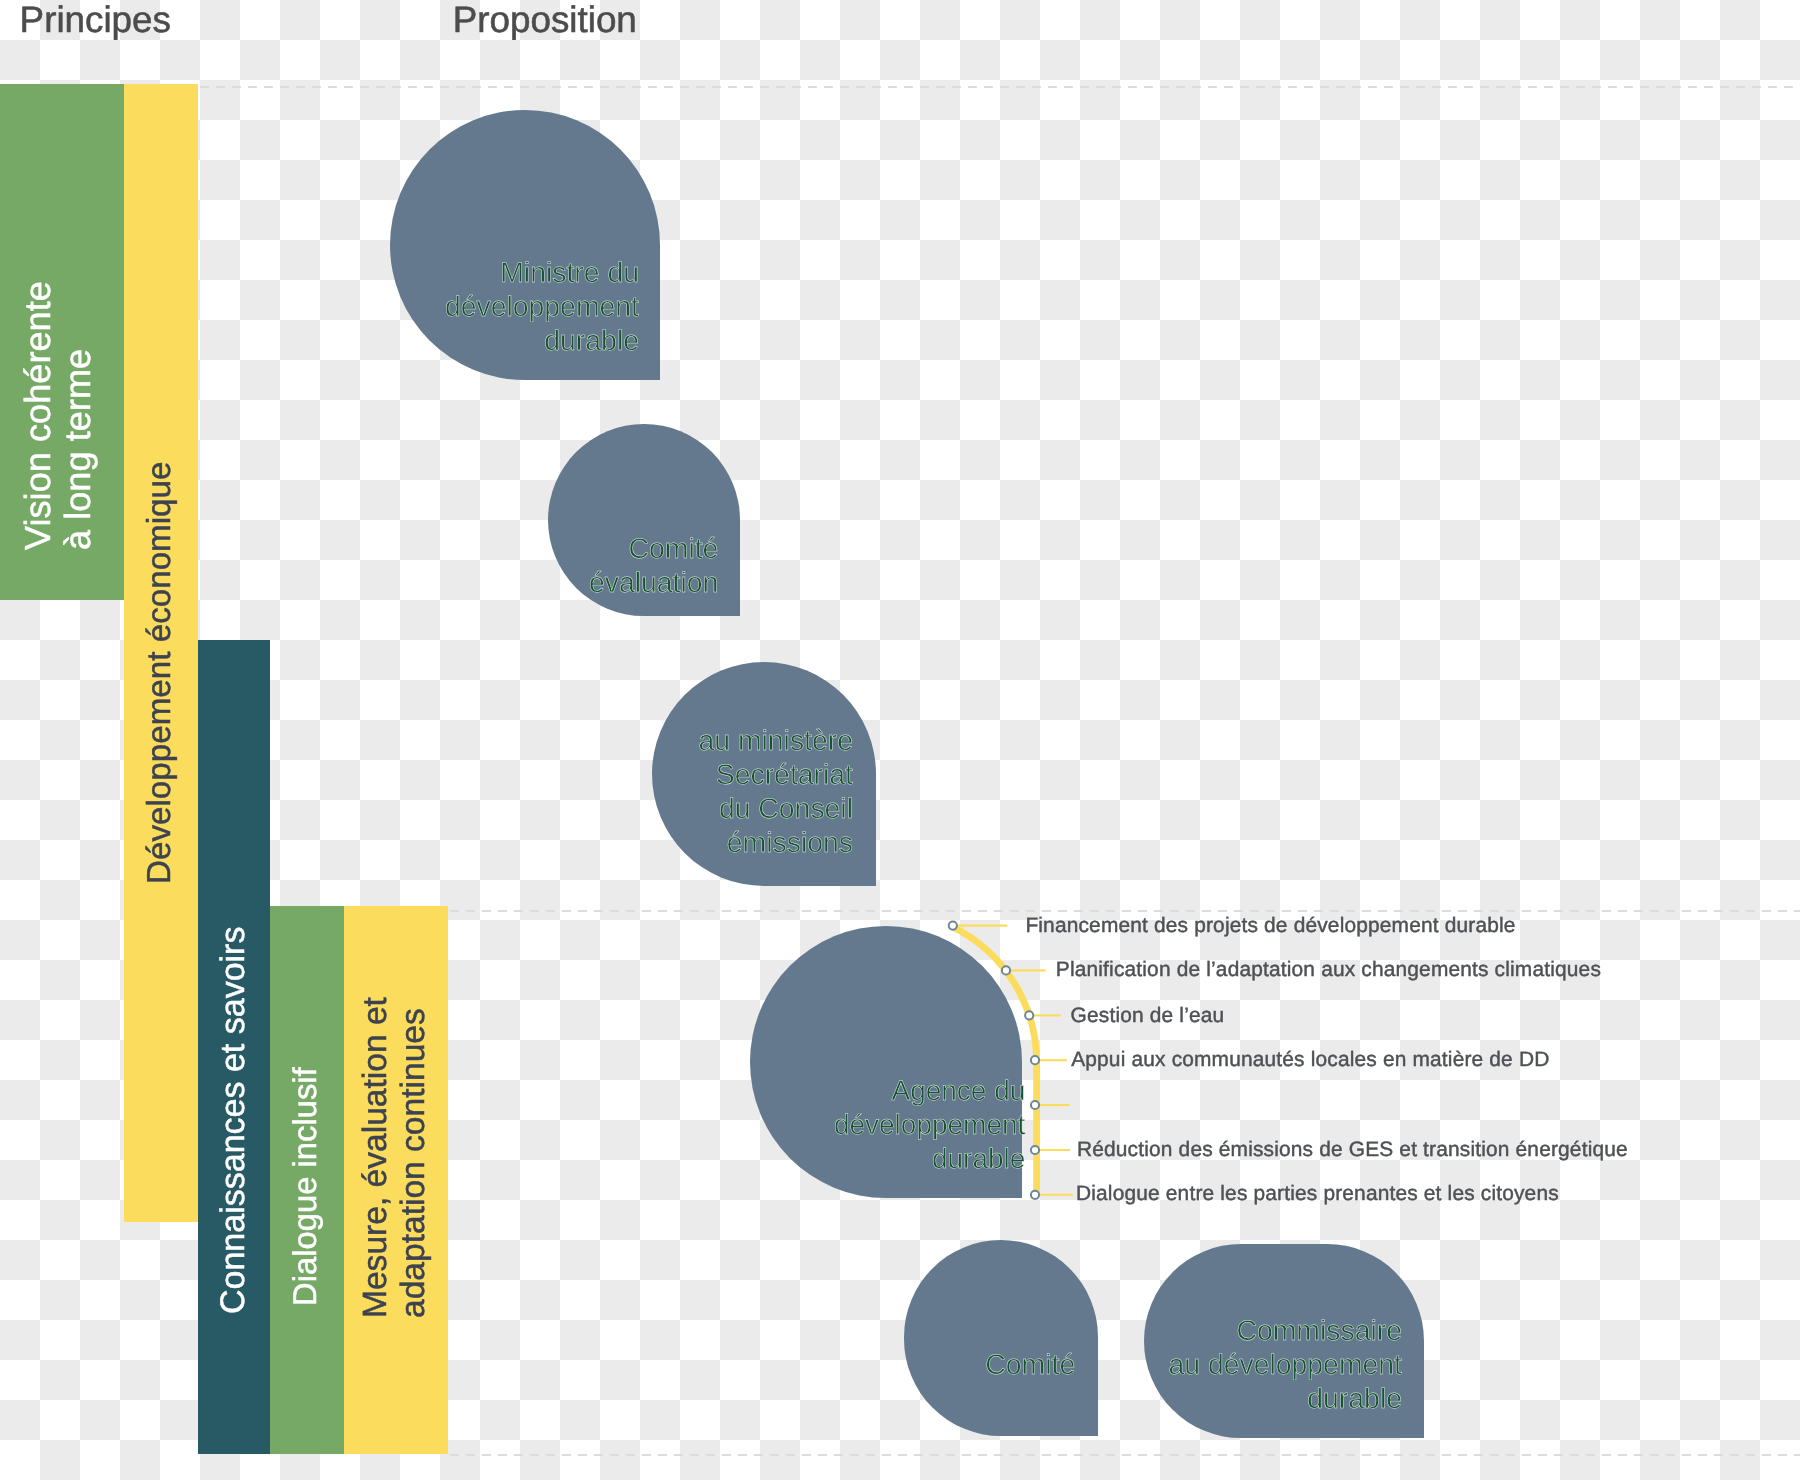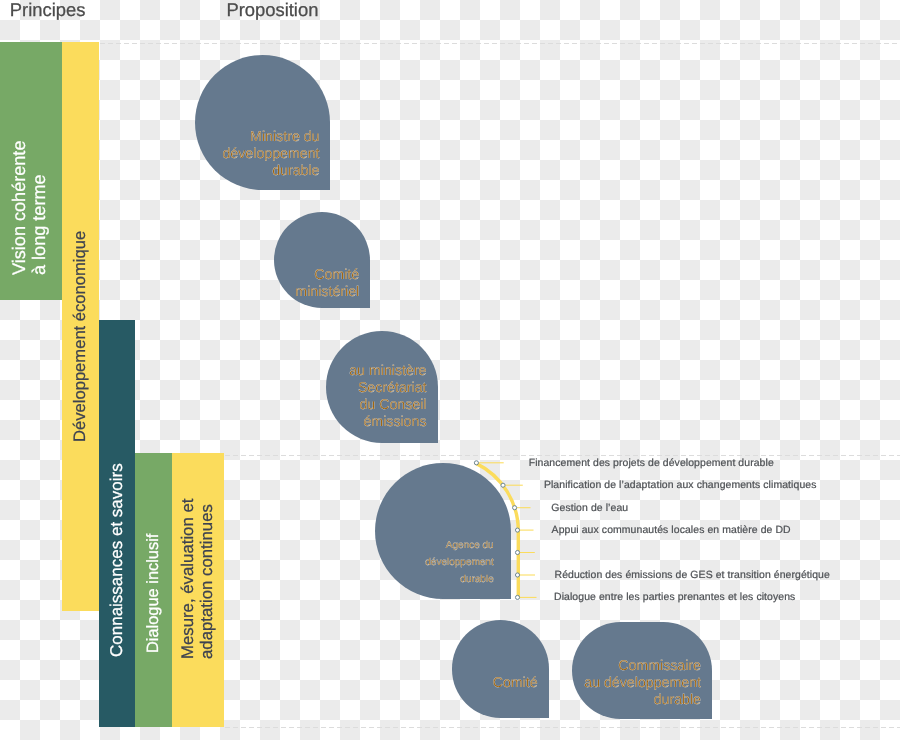--- a/index.html
+++ b/index.html
@@ -14,24 +14,24 @@
       linear-gradient(45deg,#ebebeb 25%,transparent 25%,transparent 75%,#ebebeb 75%);
     background-size:40px 40px;
     background-position:0 0,20px 20px;
   }
   #stage{position:absolute;left:0;top:0;width:900px;height:740px;}
   .hdr{position:absolute;font-size:18.4px;line-height:20px;color:#4c4c4c;font-weight:400;white-space:nowrap;-webkit-text-stroke:0.28px #4c4c4c;}
   .bar{position:absolute;}
   .barlabel{position:absolute;transform-origin:0 0;font-size:17px;display:flex;flex-direction:column;justify-content:center;align-items:flex-start;box-sizing:border-box;}
   .barlabel .ln{white-space:nowrap;line-height:1.12;-webkit-text-stroke:0.25px currentColor;}
   .blob{position:absolute;background:#65798e;}
-  .blobtxt{position:absolute;color:#a16207;text-align:right;white-space:nowrap;-webkit-text-stroke:0.22px #eef2f5;}
+  .blobtxt{position:absolute;color:#14532d;text-align:right;white-space:nowrap;-webkit-text-stroke:0.22px #eef2f5;}
   .guide{position:absolute;height:1px;background:repeating-linear-gradient(to right,#dcdcdc 0 4.6px,rgba(0,0,0,0) 4.6px 8px);}
   #curve{position:absolute;left:0;top:0;pointer-events:none;}
-  .listitem{position:absolute;font-size:10.45px;color:#4e5155;white-space:nowrap;letter-spacing:0.09px;margin-left:16px;-webkit-text-stroke:0.22px #4e5155;}
+  .listitem{position:absolute;font-size:10.45px;color:#4e5155;white-space:nowrap;letter-spacing:0.09px;-webkit-text-stroke:0.22px #4e5155;}
 </style>
 </head>
 <body>
 
 <div id="stage">
 
   <div class="hdr" id="hdrP" style="left: 9.8px; top: 0px;">Principes</div>
   <div class="hdr" id="hdrQ" style="left: 226.4px; top: 0px;">Proposition</div>
 
   <div class="guide" id="g0" style="left: 100px; top: 43px; width: 800px;"></div>
@@ -69,29 +69,29 @@
   <div class="blob" id="blob4" style="left: 452px; top: 620px; width: 97px; height: 98px; border-radius: 48.5px 48.5px 0px; background: rgb(101, 121, 142);"></div>
   <div class="blob" id="blob5" style="left: 572px; top: 622px; width: 140px; height: 97px; border-radius: 48.5px 48.5px 0px; background: rgb(101, 121, 142);"></div>
 
   <div class="blobtxt" id="bt0" style="font-size: 14.2px; line-height: 17px; left: 74.5px; width: 245px; top: 128.5px;">
       <div class="bl">Ministre du</div>
       <div class="bl">développement</div>
       <div class="bl">durable</div>
     </div>
   <div class="blobtxt" id="bt1" style="font-size: 14.2px; line-height: 17px; left: 153.5px; width: 205.7px; top: 266.5px;">
       <div class="bl">Comité</div>
-      <div class="bl">ministériel</div>
+      <div class="bl">évaluation</div>
     </div>
   <div class="blobtxt" id="bt2" style="font-size: 14.2px; line-height: 17px; left: 205.5px; width: 221px; top: 362.6px;">
       <div class="bl">au ministère</div>
       <div class="bl">Secrétariat</div>
       <div class="bl">du Conseil</div>
       <div class="bl">émissions</div>
     </div>
-  <div class="blobtxt" id="bt3" style="font-size: 10px; line-height: 17px; left: 249px; width: 244.7px; top: 536.6px;">
+  <div class="blobtxt" id="bt3" style="font-size: 14px; line-height: 17px; left: 268px; width: 244.7px; top: 536.6px;">
       <div class="bl">Agence du</div>
       <div class="bl">développement</div>
       <div class="bl">durable</div>
     </div>
   <div class="blobtxt" id="bt4" style="font-size: 14.2px; line-height: 17px; left: 332px; width: 205.6px; top: 674.8px;">
       <div class="bl">Comité</div>
     </div>
   <div class="blobtxt" id="bt5" style="font-size: 14.2px; line-height: 17px; left: 452px; width: 249px; top: 658px; text-align: right;">
       <div class="bl">Commissaire</div>
       <div class="bl">au développement</div>

